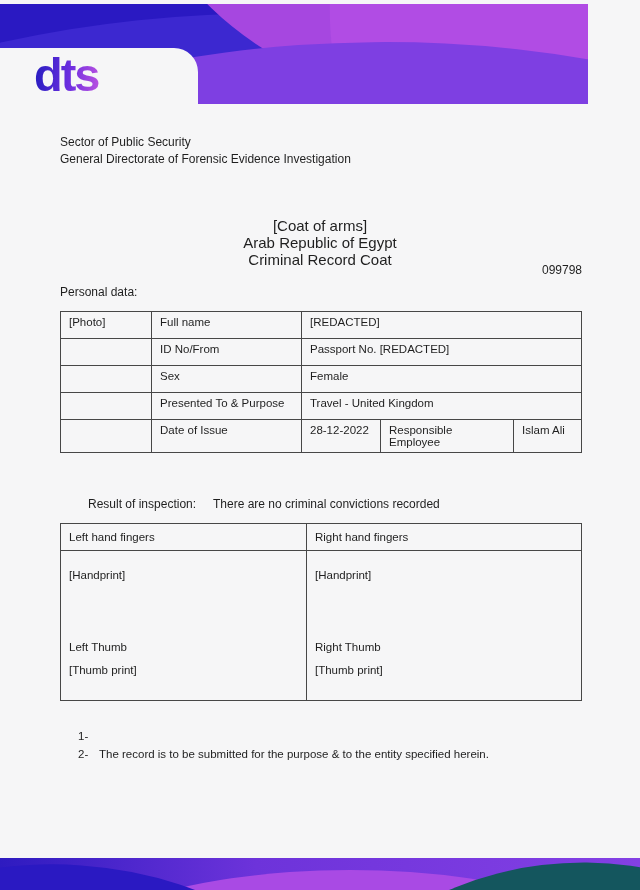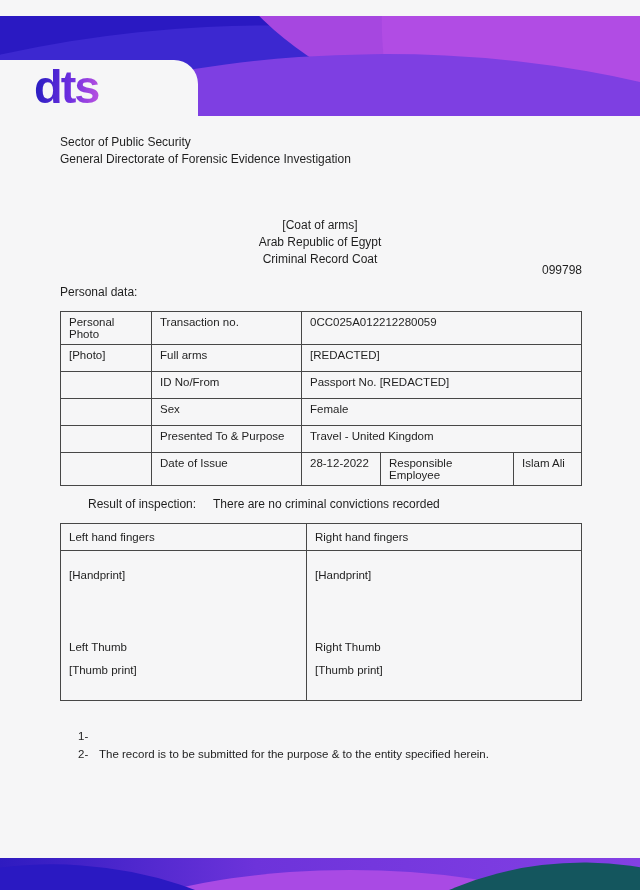--- a/index.html
+++ b/index.html
@@ -9,21 +9,21 @@
     width: 640px; height: 890px;
     margin: 0 auto;
     background: #f6f6f7;
     overflow: hidden;
     font-family: "Liberation Sans", sans-serif;
     color: #1f1f1f;
   }
 
   
   .band-top {
-    position: absolute; left:0; top:16px; width:640px; height:100px;
+    position: absolute; left:0; top:4px; width:588px; height:100px;
     overflow: hidden;
   }
   .band-top .base { position:absolute; inset:0; }
   .wave { position:absolute; border-radius:50%; }
   .wave-indigo-light { width:1400px; height:800px; left:-520px; top:14px; transform:rotate(-6deg); }
   .wave-violet       { width:1500px; height:900px; left:-420px; top:40px; transform:rotate(-4deg); }
   .wave-magenta      { width:430px;  height:560px; right:-175px; top:-245px; transform:rotate(-12deg); }
   .wave-magenta2     { width:700px;  height:420px; right:-260px; top:-300px; transform:rotate(8deg); }
 
   .logo-notch {
@@ -45,21 +45,21 @@
     position:absolute; left:0; bottom:0; width:640px; height:32px;
     overflow:hidden;
   }
   .band-bottom .base2 { position:absolute; inset:0; }
   .bwave-magenta { width:620px; height:220px; left:40px; top:12px; }
   .bwave-indigo  { width:520px; height:320px; left:-190px; top:7px; transform:rotate(4deg); }
   .bwave-teal    { width:460px; height:300px; right:-150px; top:6px; transform:rotate(-7deg); }
 
   
   .agency { position:absolute; left:60px; top:134px; font-size:12px; line-height:17px; }
-  .title-block { position:absolute; left:0; top:217px; width:640px; text-align:center; font-size:12px; line-height:17px; }
+  .title-block { position:absolute; left:0; top:217px; width:640px; text-align:center; font-size:15px; line-height:17px; }
   .serial { position:absolute; right:58px; top:263px; font-size:12px; }
   .personal-label { position:absolute; left:60px; top:285px; font-size:12px; }
 
   table { border-collapse:collapse; font-size:11.5px; color:#1f1f1f; }
   td, th { border:1px solid #474747; padding:4px 8px; vertical-align:top; font-weight:normal; text-align:left; }
 
   .personal-table { position:absolute; left:60px; top:311px; width:521px; table-layout:fixed; }
   .personal-table td { height:27px; }
 
   .inspection { position:absolute; left:0; top:497px; font-size:12px; }
@@ -110,28 +110,23 @@
 
   <table class="personal-table">
     <colgroup>
         <col style="width:91px">
         <col style="width:150px">
         <col style="width:79px">
         <col style="width:133px">
         <col style="width:68px">
       </colgroup>
     <tbody>
-        <tr>
-      <td>Personal Photo</td>
-      <td>Transaction no.</td>
-      <td colspan="3">0CC025A012212280059</td>
-    </tr>
     <tr>
       <td>[Photo]</td>
-      <td>Full arms</td>
+      <td>Full name</td>
       <td colspan="3">[REDACTED]</td>
     </tr>
     <tr>
       <td></td>
       <td>ID No/From</td>
       <td colspan="3">Passport No. [REDACTED]</td>
     </tr>
     <tr>
       <td></td>
       <td>Sex</td>

